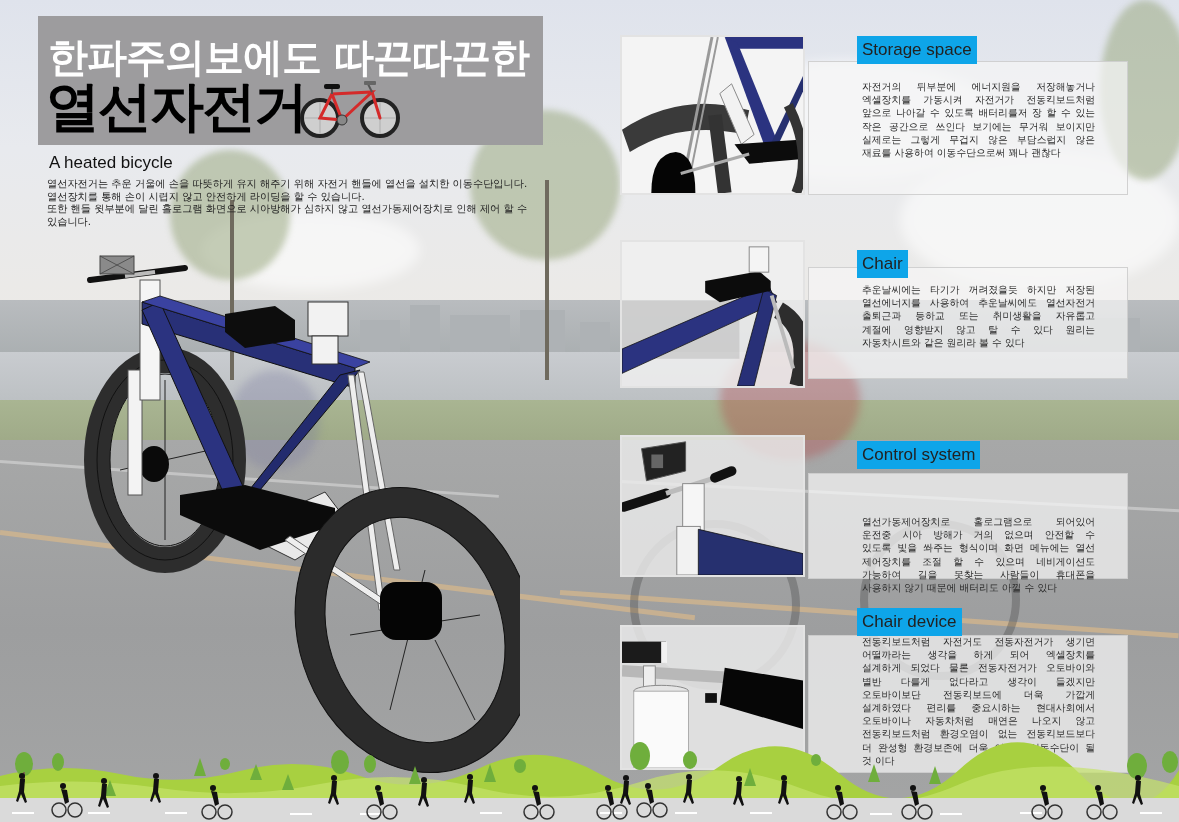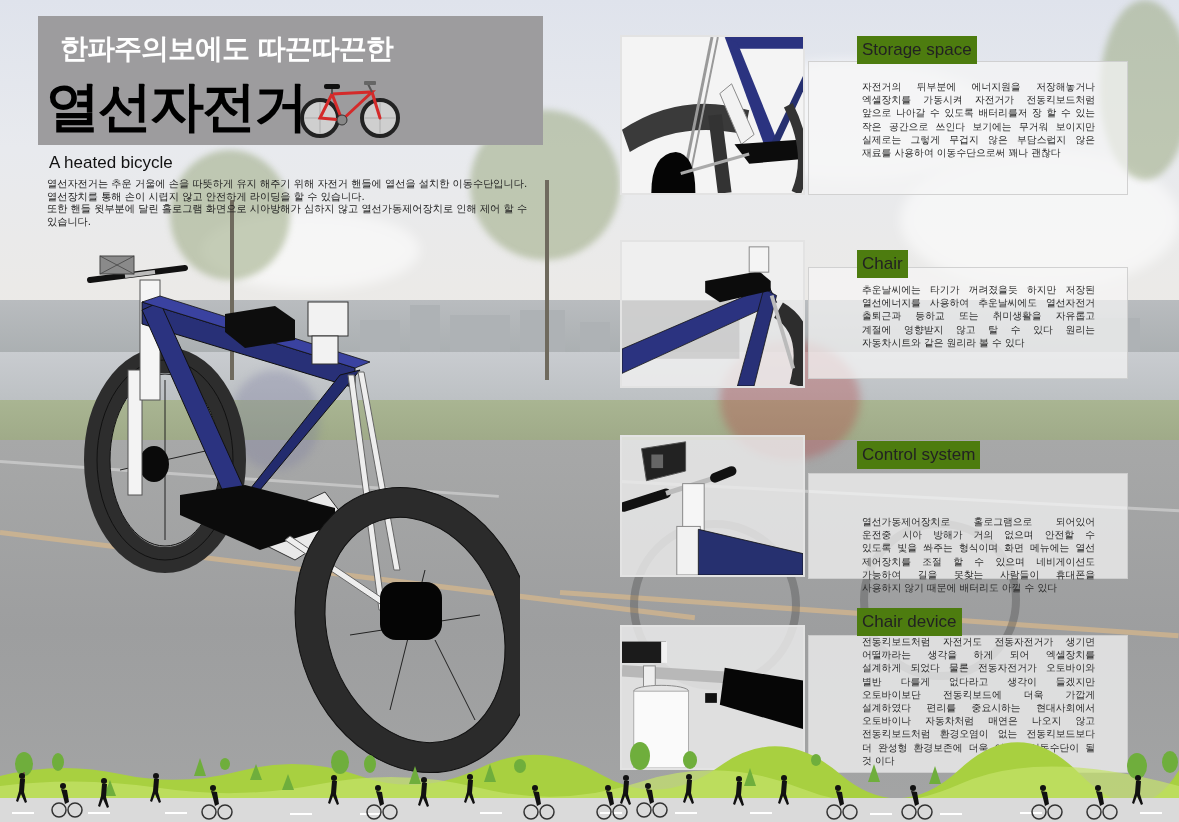--- a/index.html
+++ b/index.html
@@ -45,21 +45,21 @@
       position: absolute; border-radius: 50%; border: 8px solid rgba(70,70,70,0.35);
     }
 
     
     .title-block {
       position: absolute; left: 38px; top: 16px; width: 505px; height: 129px;
       background: #9d9c9e;
     }
     .title-line1 {
       position: absolute; left: 10px; top: 14px;
-      color: #fff; font-weight: bold; font-size: 28px; letter-spacing: -1px; margin-left: 12px;
+      color: #fff; font-weight: bold; font-size: 40px; letter-spacing: -1px;
     }
     .title-line2 {
       position: absolute; left: 8px; top: 55px;
       color: #000000; font-weight: bold; font-size: 54px; letter-spacing: -2px;
     }
     .title-bike { position: absolute; left: 262px; top: 62px; width: 102px; height: 62px; }
 
     
     .intro-heading {
       position: absolute; left: 49px; top: 153px; font-size: 17px; color: #111;
@@ -79,21 +79,21 @@
       position: absolute; left: 620px; width: 185px;
       border: 2px solid #e3e3e3;
       background: rgba(240,240,240,0.55);
       overflow: hidden;
     }
     .detail-img svg { width: 100%; height: 100%; display: block; }
 
     .section { position: absolute; left: 808px; width: 320px; }
     .section-title {
       position: absolute; left: 49px; top: 0; height: 28px;
-      background: #4d7c0f; color: #222;
+      background: #0ea5e9; color: #222;
       font-family: "Liberation Sans", sans-serif; font-size: 17px;
       padding: 4px 5px 0 5px; z-index: 2; white-space: nowrap;
     }
     .section-box {
       position: absolute; left: 0; width: 320px;
       background: rgba(245,245,245,0.72);
       border: 1px solid rgba(200,200,200,0.8);
     }
     .section-text {
       position: absolute; left: 54px; width: 233px;

